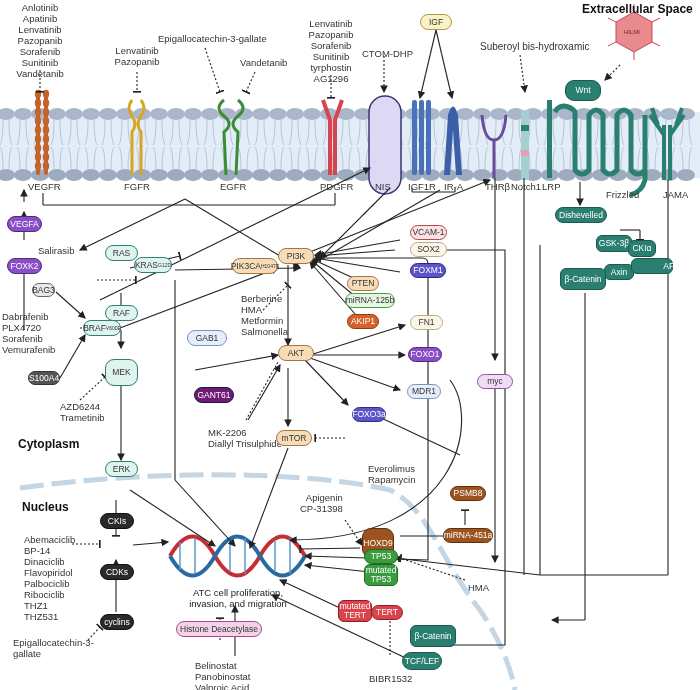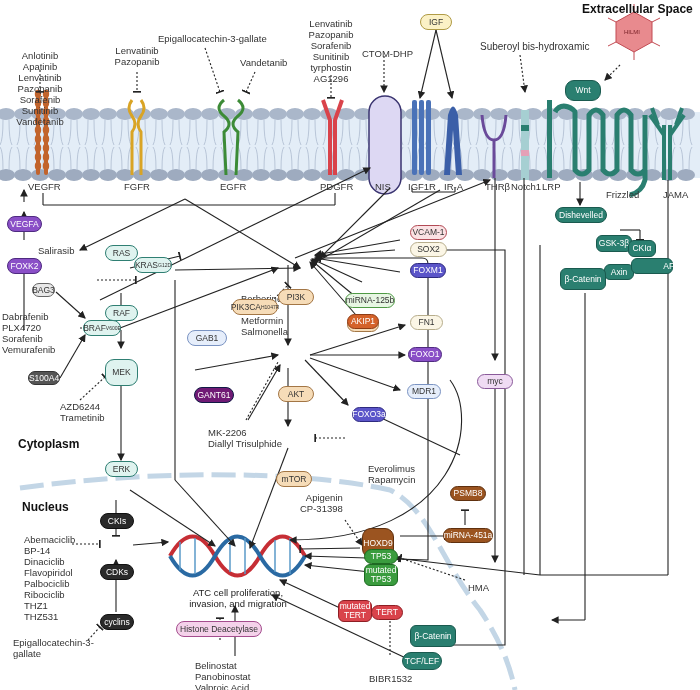--- a/index.html
+++ b/index.html
@@ -3,21 +3,21 @@
 <meta charset="utf-8">
 <style>
   html, body { margin:0; padding:0; background:#ffffff; }
   body { width:700px; height:690px; position:relative; overflow:hidden; font-family:"Liberation Sans", sans-serif; color:#222; }
   #canvas { position:absolute; left:0; top:0; width:700px; height:690px; }
   .txt { position:absolute; font-size:9.5px; line-height:11px; color:#333; white-space:pre; }
   .center { text-align:center; }
   .region { position:absolute; font-weight:bold; font-size:12px; color:#111; }
   .node { position:absolute; font-size:8.5px; line-height:1; display:flex; align-items:center; justify-content:center; border-radius:9px; border:1.2px solid; box-sizing:border-box; white-space:nowrap; text-align:center; }
   .n-teal-light { background:#dff3ef; border-color:#2f7f73; color:#333; }
-  .n-tan { background:#f6dcb8; border-color:#a37645; color:#333;margin-top:41px; }
+  .n-tan { background:#f6dcb8; border-color:#a37645; color:#333; }
   .n-purple { background:#8a4fc7; border-color:#4e2a80; color:#fff; }
   .n-violet { background:#5b55c9; border-color:#2e2a80; color:#fff; }
   .n-grey { background:#e8e8e8; border-color:#666; color:#333; }
   .n-darkgrey { background:#555; border-color:#333; color:#fff; }
   .n-black { background:#2a2a2a; border-color:#111; color:#fff; }
   .n-blue-light { background:#e6eefb; border-color:#7a93c2; color:#333; }
   .n-navy { background:#701a75; border-color:#101a45; color:#fff; }
   .n-pink { background:#fbe2e4; border-color:#b24a55; color:#333; }
   .n-cream { background:#fbf6e6; border-color:#b7ad8c; color:#333; }
   .n-green-light { background:#e7f6e3; border-color:#4f9a45; color:#333; }
@@ -364,21 +364,21 @@
     <line x1="412" y1="188" x2="412" y2="192"></line>
       <line x1="412" y1="192" x2="455" y2="192"></line>
       <line x1="455" y1="188" x2="455" y2="192"></line>
   </g>
 </svg>
 
 <div class="region" style="left:582px;top:2px;">Extracellular Space</div>
 <div class="region" style="left:18px;top:437px;">Cytoplasm</div>
 <div class="region" style="left:22px;top:500px;">Nucleus</div>
 
-<div class="txt center" style="left:15px;top:2px;width:50px;margin-top:48px;">Anlotinib
+<div class="txt center" style="left:15px;top:2px;width:50px;">Anlotinib
 Apatinib
 Lenvatinib
 Pazopanib
 Sorafenib
 Sunitinib
 Vandetanib</div>
 <div class="txt center" style="left:112px;top:45px;width:50px;">Lenvatinib
 Pazopanib</div>
 <div class="txt" style="left:158px;top:33px;">Epigallocatechin-3-gallate</div>
 <div class="txt" style="left:240px;top:57px;">Vandetanib</div>

